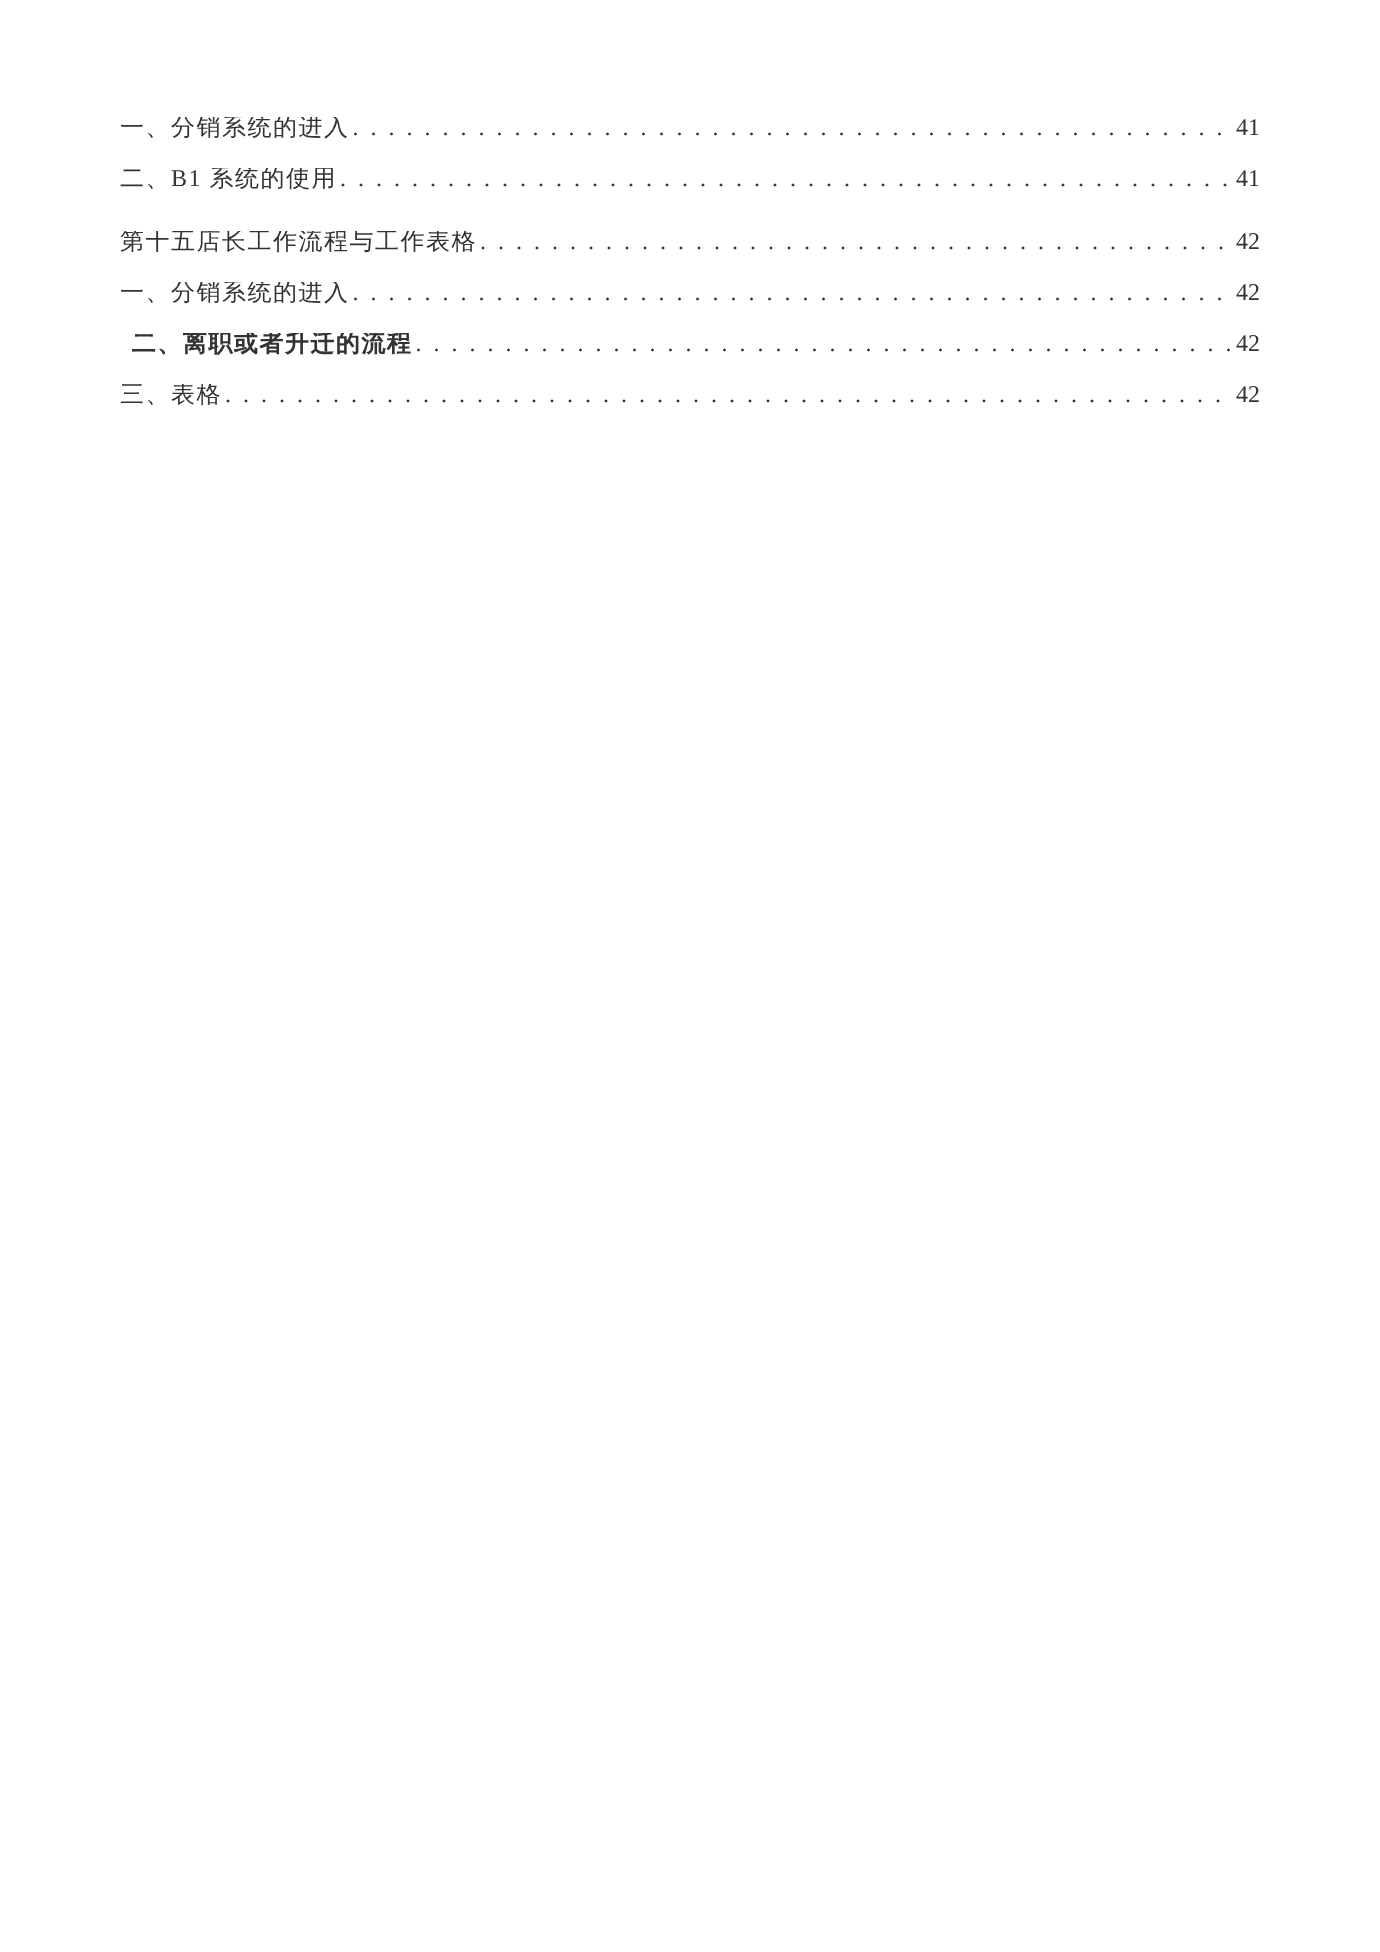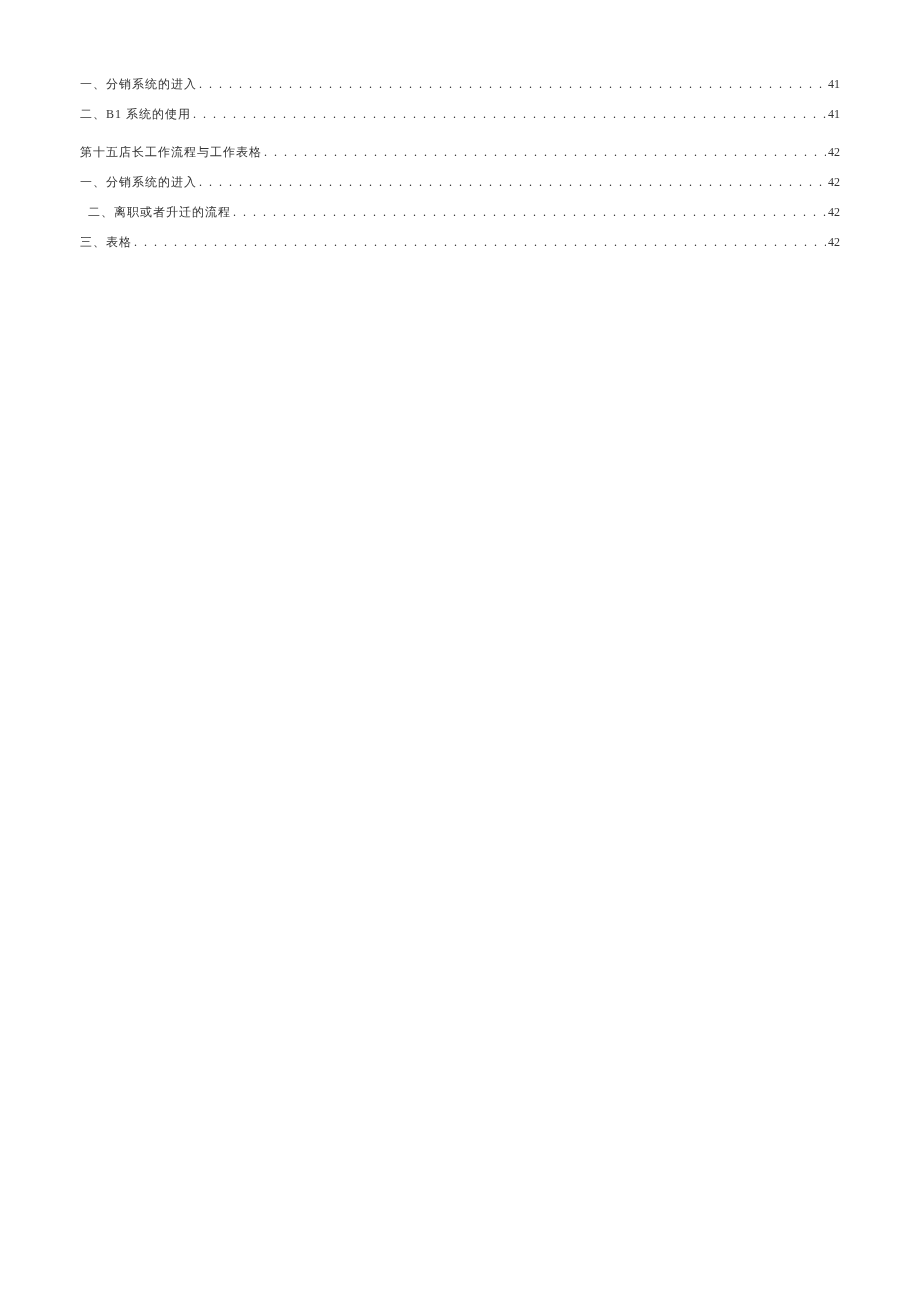--- a/index.html
+++ b/index.html
@@ -14,32 +14,33 @@
   .page {
     box-sizing: border-box;
     padding: 78px 80px 0 80px;
   }
   .toc-block {
     margin-bottom: 26px;
   }
   .toc-row {
     display: flex;
     align-items: flex-end;
-    font-size: 12px;
+    font-size: 16px;
     line-height: 1;
     margin-bottom: 18px;
     white-space: nowrap;
     overflow: hidden;
   }
   .toc-label {
     flex: 0 0 auto;
     letter-spacing: 1px;
   }
   .indent-text {
     padding-left: 8px;
+    font-weight: bold;
   }
   .toc-dots {
     flex: 1 1 auto;
     overflow: hidden;
     letter-spacing: 2px;
     color: #333333;
     padding: 0 2px;
   }
   .toc-dots::after {
     content: ". . . . . . . . . . . . . . . . . . . . . . . . . . . . . . . . . . . . . . . . . . . . . . . . . . . . . . . . . . . . . . . . . . . . . . . . . . . . . . . . . . . . . . . . . . . . . . . . . . . . . . . . . . . . . . . . . . . . . . . . . . . . . . . . . . . . . . . . . . . . . . . . . . . . . . . . . . . . . . . . ";

